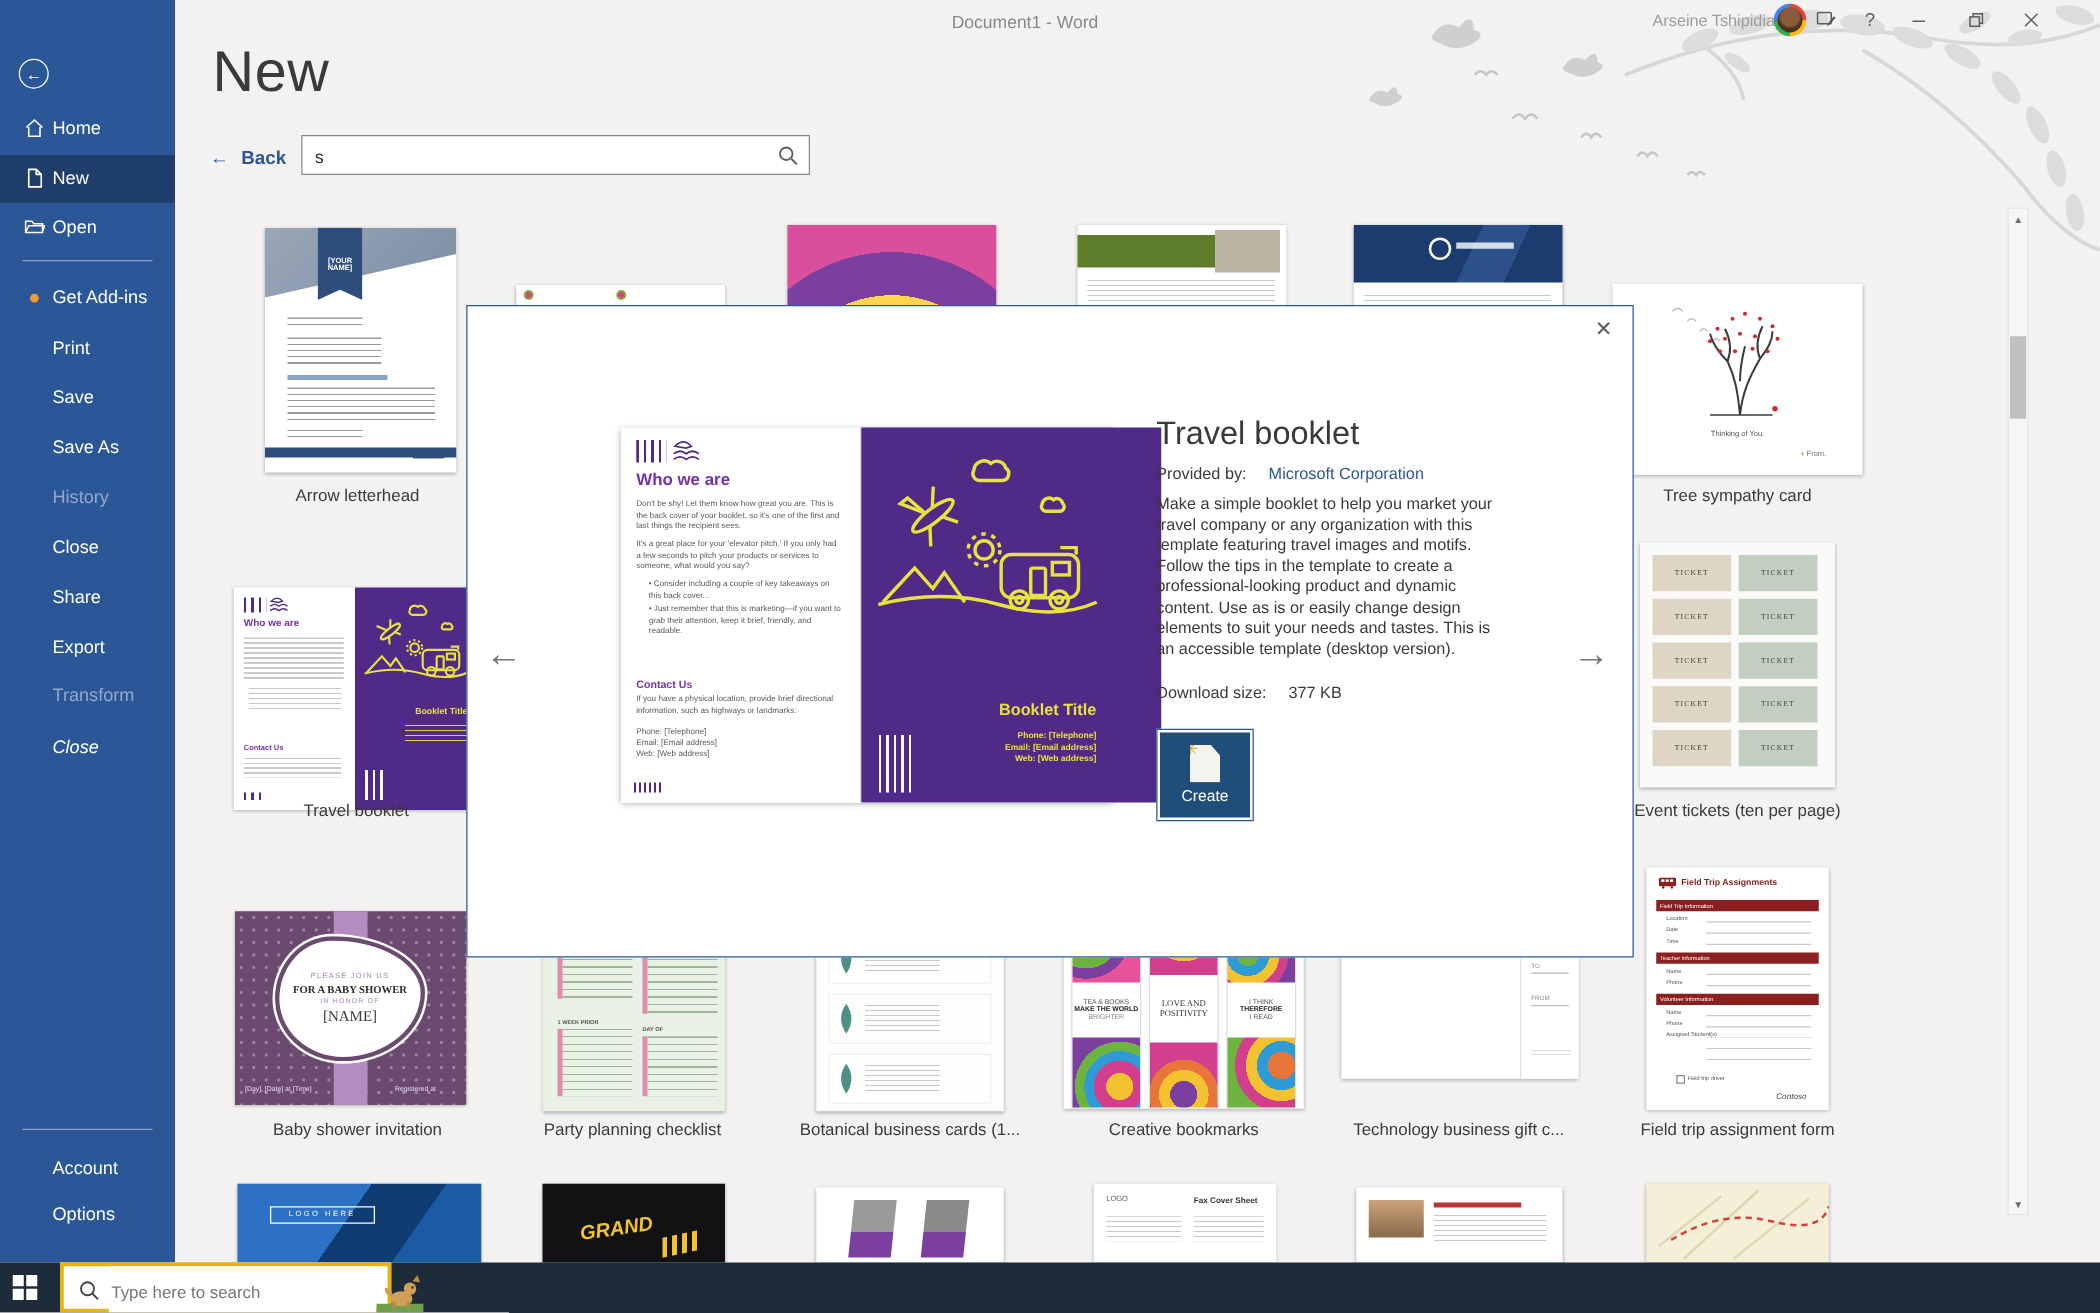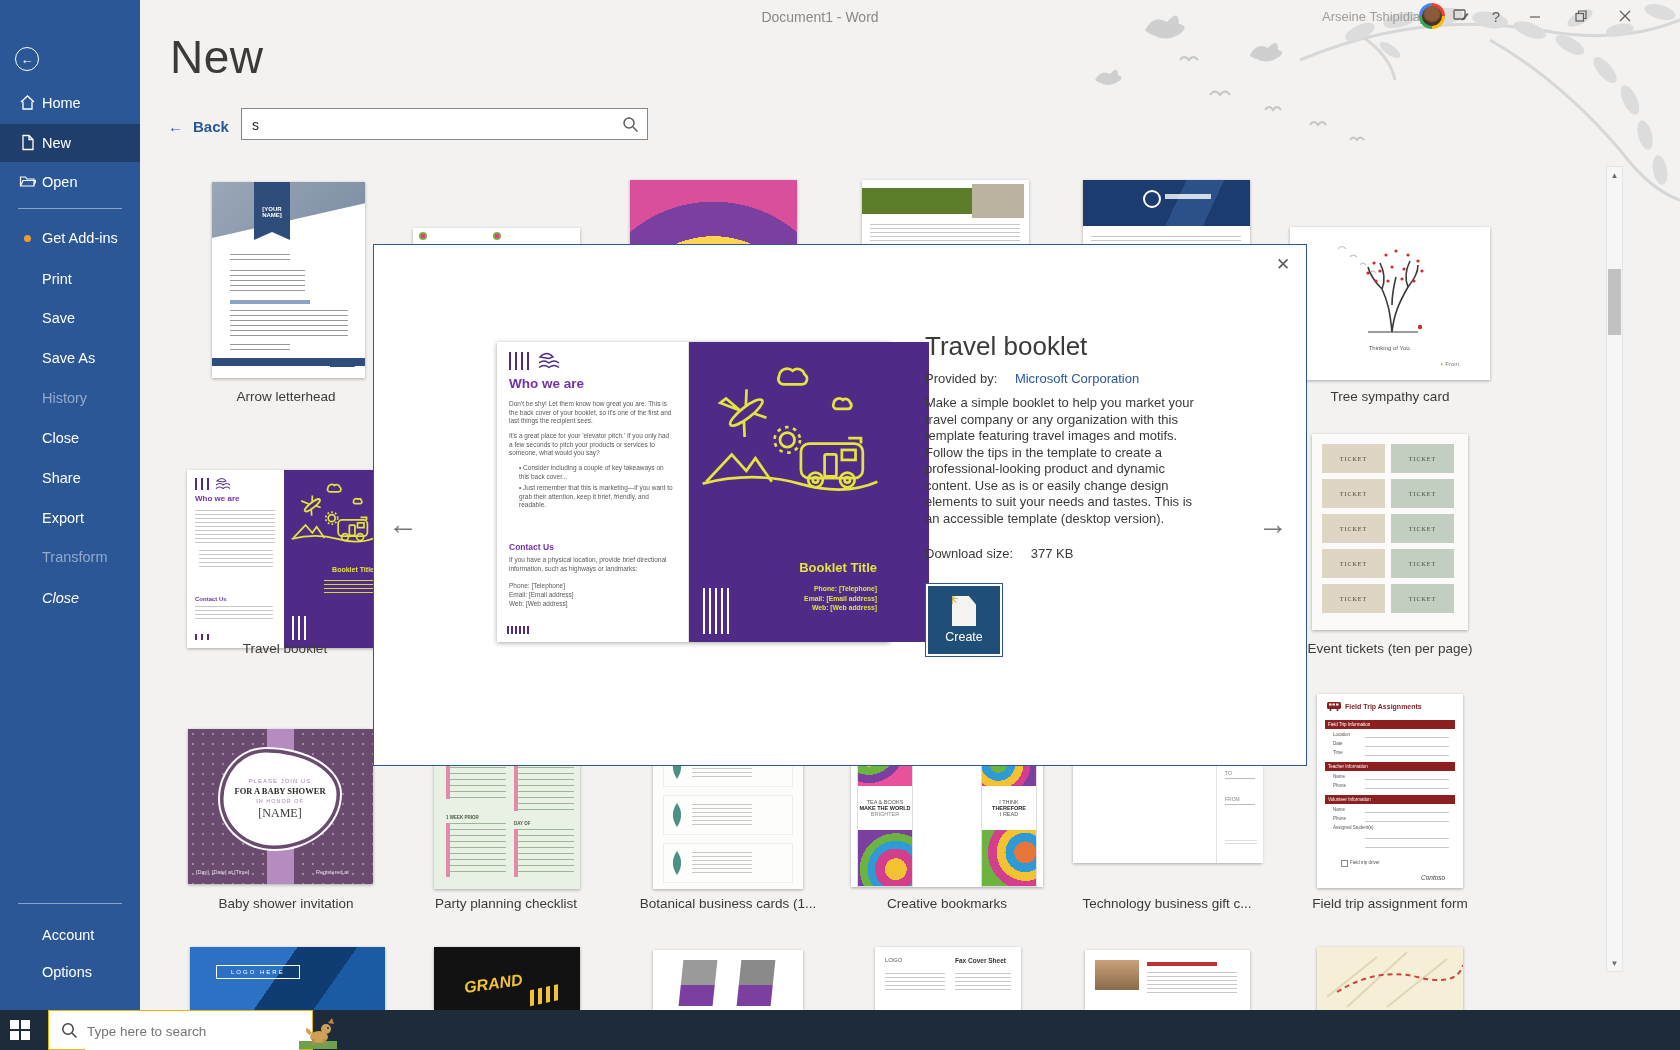--- a/index.html
+++ b/index.html
@@ -60,21 +60,21 @@
   .dlg-desc{position:absolute;left:551px;top:150px;width:272px;font-size:13px;line-height:16.5px;color:#3b3a39;}
   
   .tiny{font-size:6.5px;line-height:8.5px;color:#595959;}
   
   .scroll{position:absolute;left:1606px;top:166px;width:17px;height:806px;background:#f6f6f6;border:1px solid #e4e4e4;box-sizing:border-box;}
   .scroll .arrow{position:absolute;left:0;width:15px;height:16px;color:#6d6d6d;font-size:8px;
     display:flex;align-items:center;justify-content:center;}
   .scroll .sthumb{position:absolute;left:1px;width:13px;background:#c1c1c1;}
   
   .taskbar{position:absolute;left:0;top:1010px;width:1680px;height:40px;background:#1d2b3a;z-index:50;}
-  .tb-search{position:absolute;left:48px;top:0;width:265px;height:40px;background:#fff;border:1px solid #eab308;box-sizing:border-box;padding-left:42px;}
+  .tb-search{position:absolute;left:48px;top:0;width:265px;height:40px;background:#fff;border:3px solid #eab308;box-sizing:border-box;padding-left:42px;}
   .tb-search input{position:absolute;left:36px;top:0;width:210px;height:38px;border:0;outline:none;
     font-size:13.5px;color:#2b2b2b;font-family:inherit;}
   
   svg{display:block;}
 </style>
 </head>
 <body>
 
 <div class="screen">
 
@@ -398,20 +398,28 @@
   <div class="thumb" style="left:851px;top:729px;width:192px;height:158px;background:#fff;">
     <div class="abs" style="left:6px;top:0;width:56px;height:158px;background:#fff;border:1px solid #ddd;box-sizing:border-box;">
       <div style="height:56px;background:radial-gradient(circle at 20% 30%,#d33f8d 0 18%,#f2c230 18% 34%,#6db33f 34% 48%,#7b3fa0 48% 62%,#e8529b 62%);"></div>
       <div style="height:44px;display:flex;flex-direction:column;align-items:center;justify-content:center;">
         <span style="font-size:5.5px;color:#555;">TEA &amp; BOOKS</span>
         <span style="font-size:5.5px;color:#222;font-weight:bold;">MAKE THE WORLD</span>
         <span style="font-size:5.5px;color:#888;">BRIGHTER</span>
       </div>
       <div style="height:56px;background:radial-gradient(circle at 70% 70%,#f2c230 0 20%,#d33f8d 20% 38%,#2e9bd6 38% 52%,#6db33f 52% 66%,#7b3fa0 66%);"></div>
     </div>
+    <div class="abs" style="left:68px;top:0;width:56px;height:158px;background:#fff;border:1px solid #ddd;box-sizing:border-box;">
+      <div style="height:50px;background:radial-gradient(circle at 50% 20%,#f2c230 0 30%,#5b7fd4 30% 44%,#f2c230 44% 60%,#d33f8d 60%);"></div>
+      <div style="height:54px;display:flex;flex-direction:column;align-items:center;justify-content:center;">
+        <span style="font-size:7px;color:#333;font-family:'Liberation Serif',serif;">LOVE AND</span>
+        <span style="font-size:7px;color:#333;font-family:'Liberation Serif',serif;">POSITIVITY</span>
+      </div>
+      <div style="height:52px;background:radial-gradient(circle at 50% 80%,#7b3fa0 0 22%,#f2c230 22% 40%,#e8763a 40% 56%,#d33f8d 56%);"></div>
+    </div>
     <div class="abs" style="left:130px;top:0;width:56px;height:158px;background:#fff;border:1px solid #ddd;box-sizing:border-box;">
       <div style="height:56px;background:radial-gradient(circle at 30% 60%,#6db33f 0 18%,#2e9bd6 18% 34%,#f2c230 34% 50%,#d33f8d 50% 64%,#7b3fa0 64%);"></div>
       <div style="height:44px;display:flex;flex-direction:column;align-items:center;justify-content:center;">
         <span style="font-size:5.5px;color:#555;">I THINK</span>
         <span style="font-size:5.5px;color:#222;font-weight:bold;">THEREFORE</span>
         <span style="font-size:5.5px;color:#555;">I READ</span>
       </div>
       <div style="height:56px;background:radial-gradient(circle at 80% 40%,#e8763a 0 20%,#2e9bd6 20% 36%,#f2c230 36% 52%,#d33f8d 52% 68%,#6db33f 68%);"></div>
     </div>
   </div>

